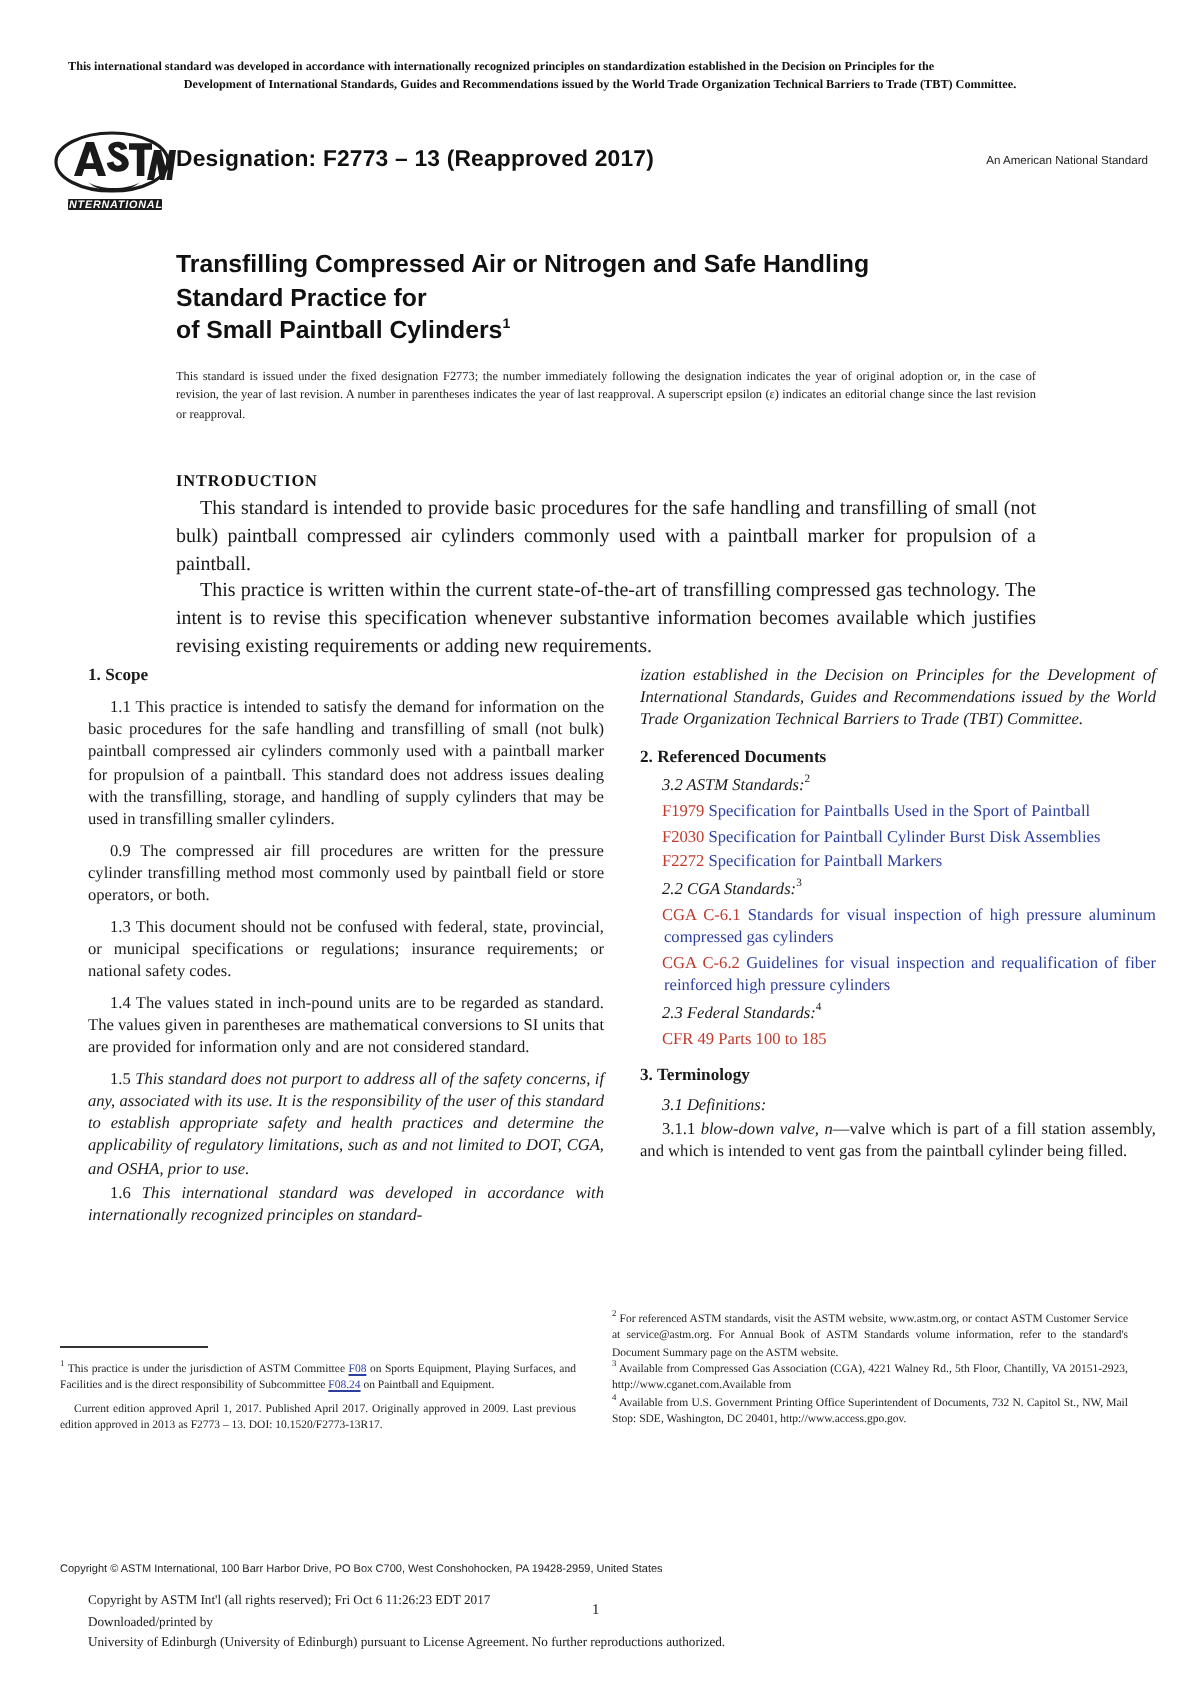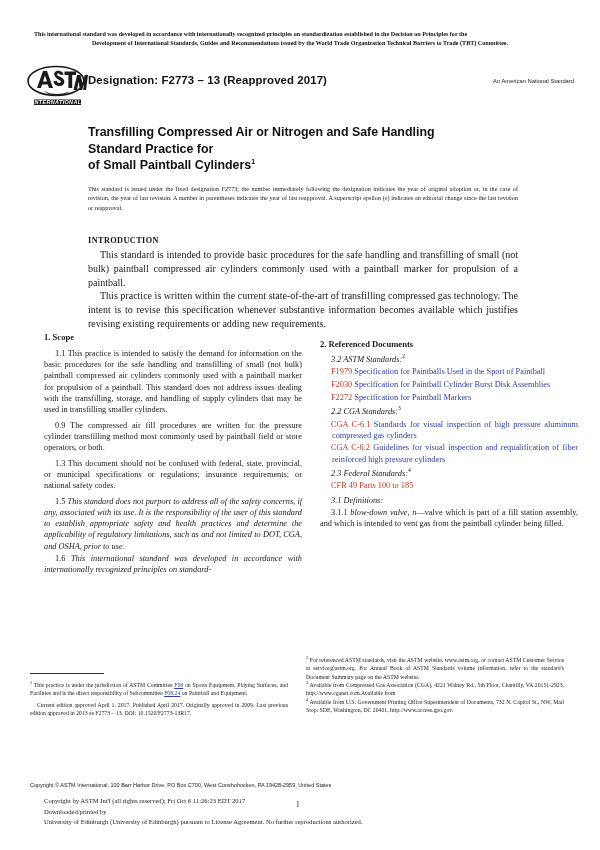--- a/index.html
+++ b/index.html
@@ -285,43 +285,46 @@
   <div class="intro-body">
     <p>This standard is intended to provide basic procedures for the safe handling and transfilling of small (not bulk) paintball compressed air cylinders commonly used with a paintball marker for propulsion of a paintball.</p>
     <p>This practice is written within the current state-of-the-art of transfilling compressed gas technology. The intent is to revise this specification whenever substantive information becomes available which justifies revising existing requirements or adding new requirements.</p>
   </div>
 
   <div class="col col-left">
     <p class="sec-head first">1. Scope</p>
     <p class="para">1.1 This practice is intended to satisfy the demand for information on the basic procedures for the safe handling and transfilling of small (not bulk) paintball compressed air cylinders commonly used with a paintball marker for propulsion of a paintball. This standard does not address issues dealing with the transfilling, storage, and handling of supply cylinders that may be used in transfilling smaller cylinders.</p>
     <p class="para">0.9 The compressed air fill procedures are written for the pressure cylinder transfilling method most commonly used by paintball field or store operators, or both.</p>
     <p class="para">1.3 This document should not be confused with federal, state, provincial, or municipal specifications or regulations; insurance requirements; or national safety codes.</p>
+    <p class="para">1.4 The values stated in inch-pound units are to be regarded as standard. The values given in parentheses are mathematical conversions to SI units that are provided for information only and are not considered standard.</p>
     <p class="para"><span>1.5</span> <span class="ital">This standard does not purport to address all of the safety concerns, if any, associated with its use. It is the responsibility of the user of this standard to establish appropriate safety and health practices and determine the applicability of regulatory limitations, such as and not limited to DOT, CGA, and OSHA, prior to use.</span></p>
     <p class="para tight"><span>1.6</span> <span class="ital">This international standard was developed in accordance with internationally recognized principles on standard-</span></p>
   </div>
 
   <div class="col col-right">
+    <p class="ital">ization established in the Decision on Principles for the Development of International Standards, Guides and Recommendations issued by the World Trade Organization Technical Barriers to Trade (TBT) Committee.</p>
 
     <p class="sec-head">2. Referenced Documents</p>
 
     <p class="subhead"><span>3.2  ASTM Standards:</span><sup>2</sup></p>
 
     <p class="ref-item"><span class="ref-code">F1979</span> <span class="ref-desc">Specification for Paintballs Used in the Sport of Paintball</span></p>
     <p class="ref-item"><span class="ref-code">F2030</span> <span class="ref-desc">Specification for Paintball Cylinder Burst Disk Assemblies</span></p>
     <p class="ref-item"><span class="ref-code">F2272</span> <span class="ref-desc">Specification for Paintball Markers</span></p>
 
     <p class="subhead"><span>2.2  CGA Standards:</span><sup>3</sup></p>
 
     <p class="ref-item"><span class="ref-code">CGA C-6.1</span> <span class="ref-desc">Standards for visual inspection of high pressure aluminum compressed gas cylinders</span></p>
     <p class="ref-item"><span class="ref-code">CGA C-6.2</span> <span class="ref-desc">Guidelines for visual inspection and requalification of fiber reinforced high pressure cylinders</span></p>
 
     <p class="subhead"><span>2.3  Federal Standards:</span><sup>4</sup></p>
 
     <p class="ref-item ref-plain">CFR 49 Parts 100 to 185</p>
 
+    <p class="sec-head">3. Terminology</p>
     <p class="subhead">3.1  Definitions:</p>
     <p class="para tight"><span>3.1.1</span> <span class="defn-term">blow-down valve, n</span><span>—valve which is part of a fill station assembly, and which is intended to vent gas from the paintball cylinder being filled.</span></p>
   </div>
 
   <div class="fn-rule fn-rule-left"></div>
 
   <div class="footnotes fn-left">
     <p><sup>1</sup> <span>This practice is under the jurisdiction of ASTM Committee </span><span class="fn-link">F08</span><span> on Sports Equipment, Playing Surfaces, and Facilities and is the direct responsibility of Subcommittee </span><span class="fn-link">F08.24</span><span> on Paintball and Equipment.</span></p>
     <p class="fp">Current edition approved April 1, 2017. Published April 2017. Originally approved in 2009. Last previous edition approved in 2013 as F2773 – 13. DOI: 10.1520/F2773-13R17.</p>
   </div>

